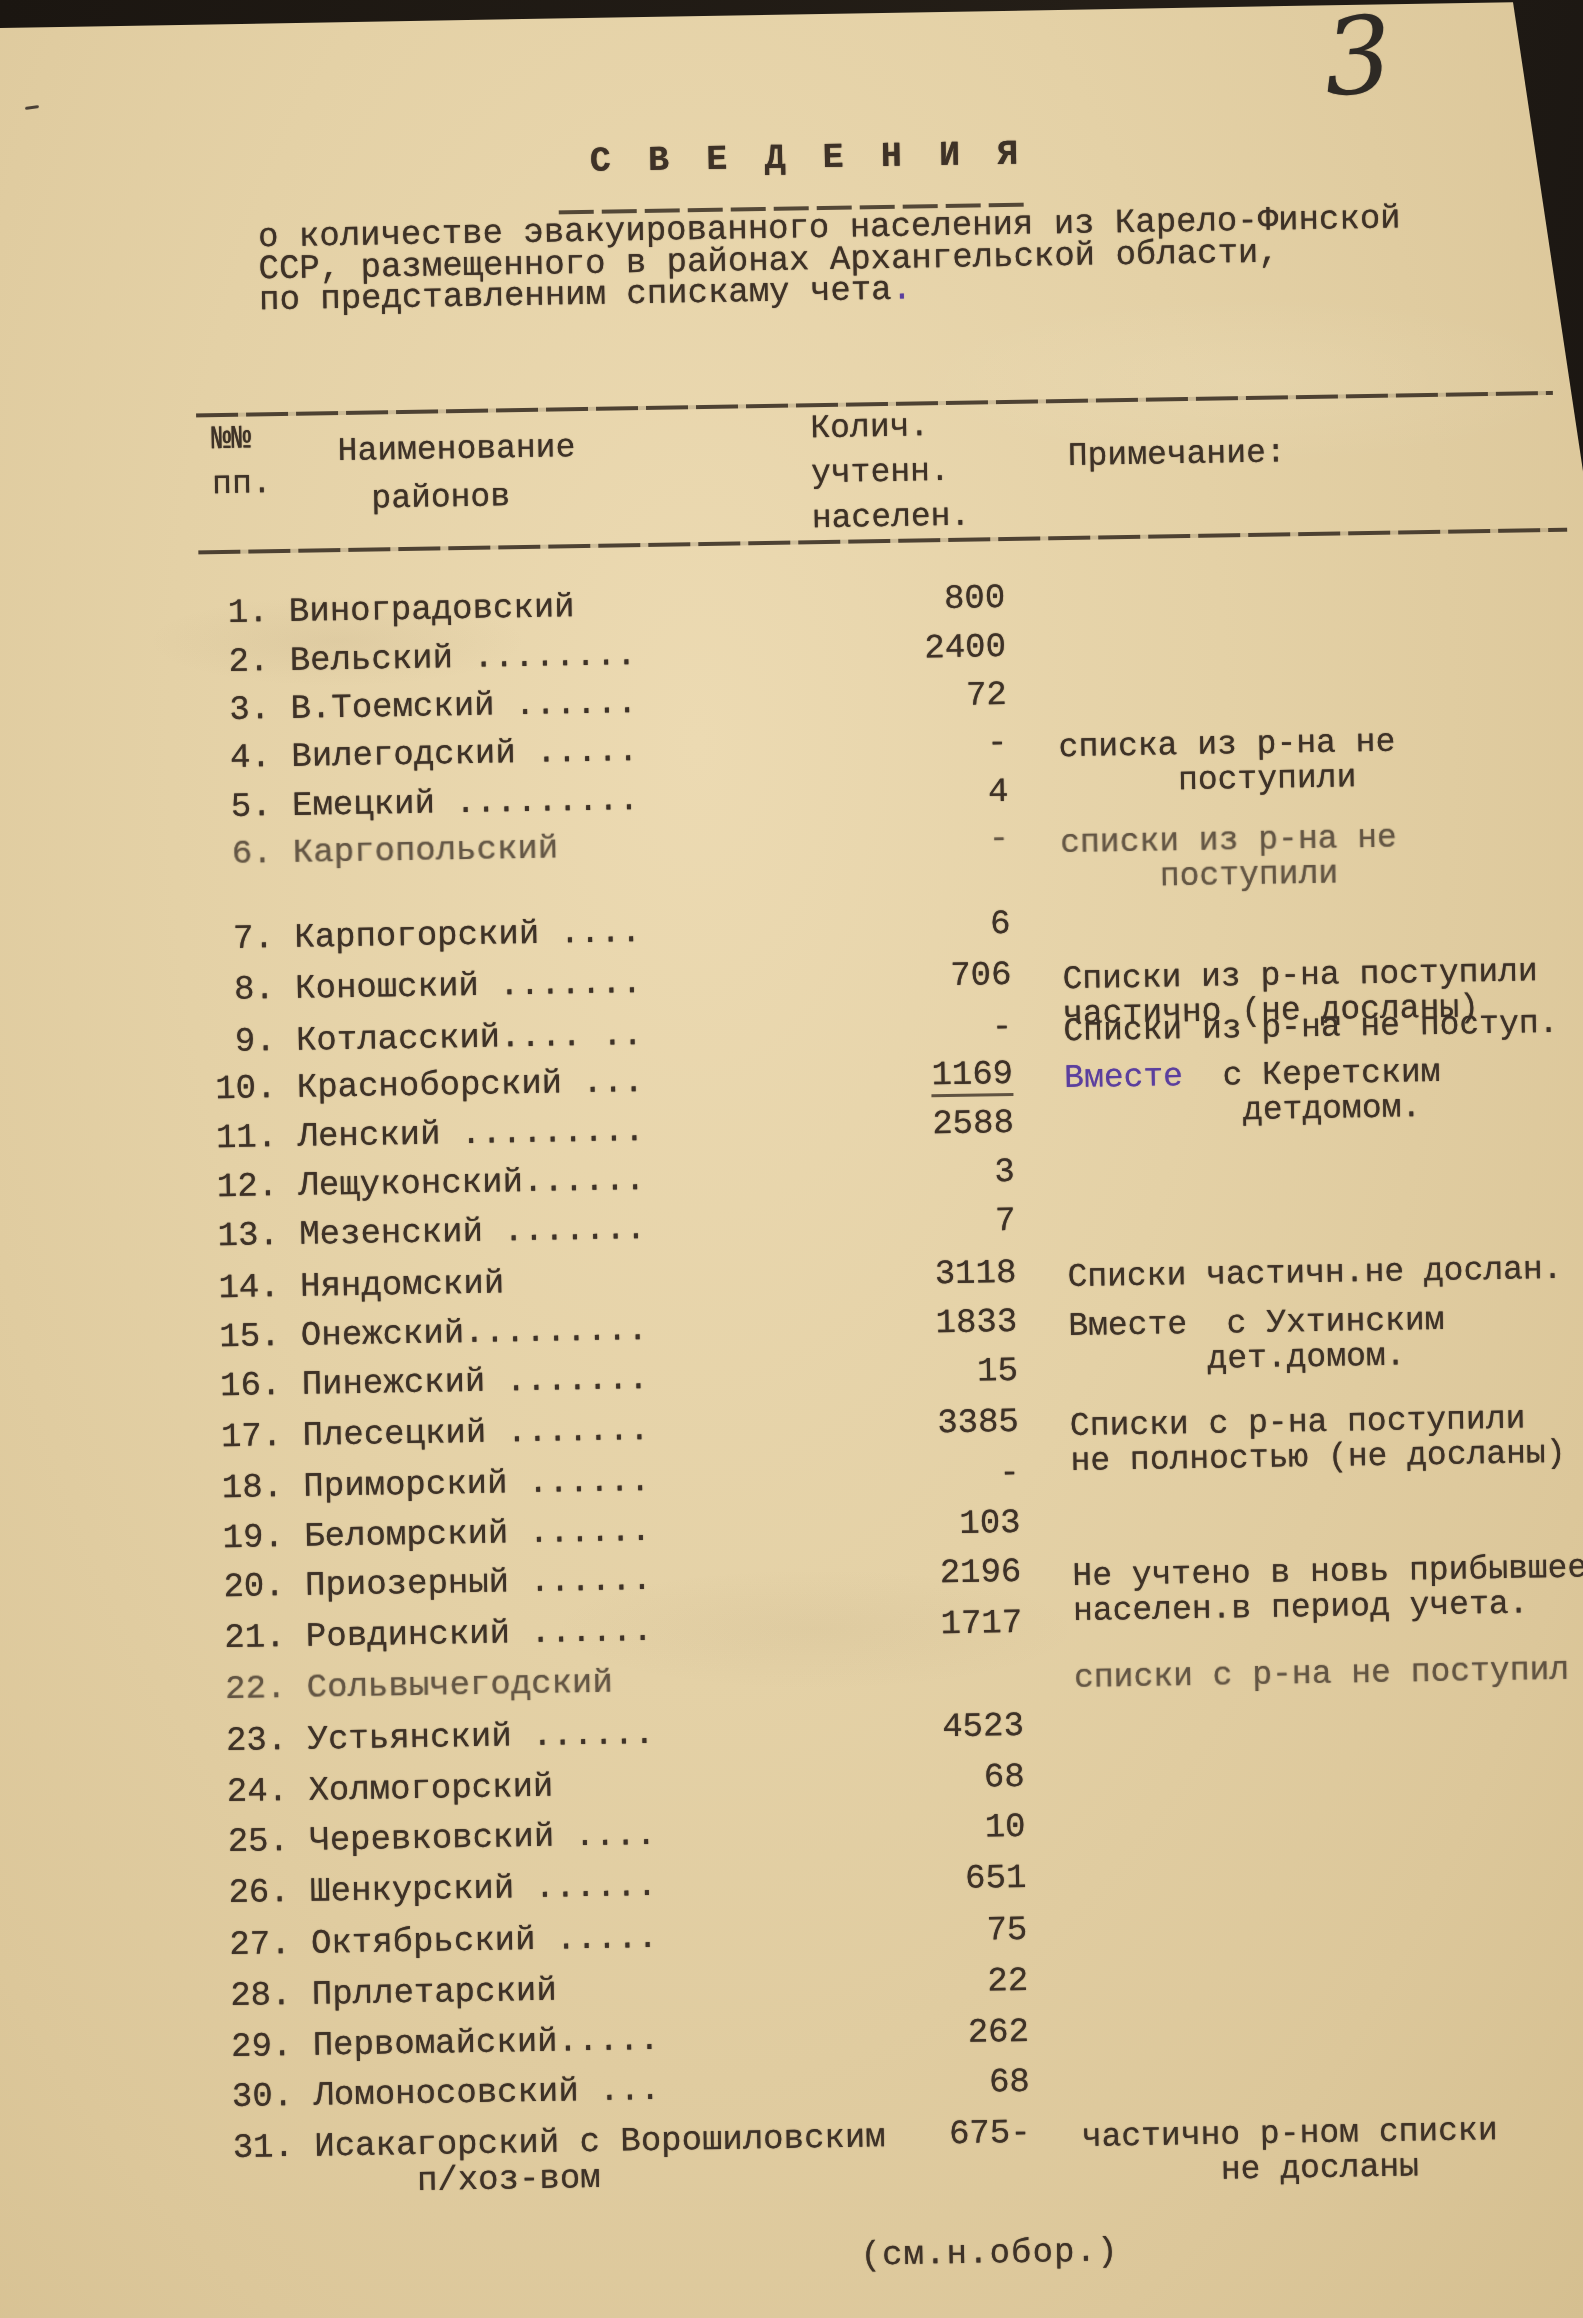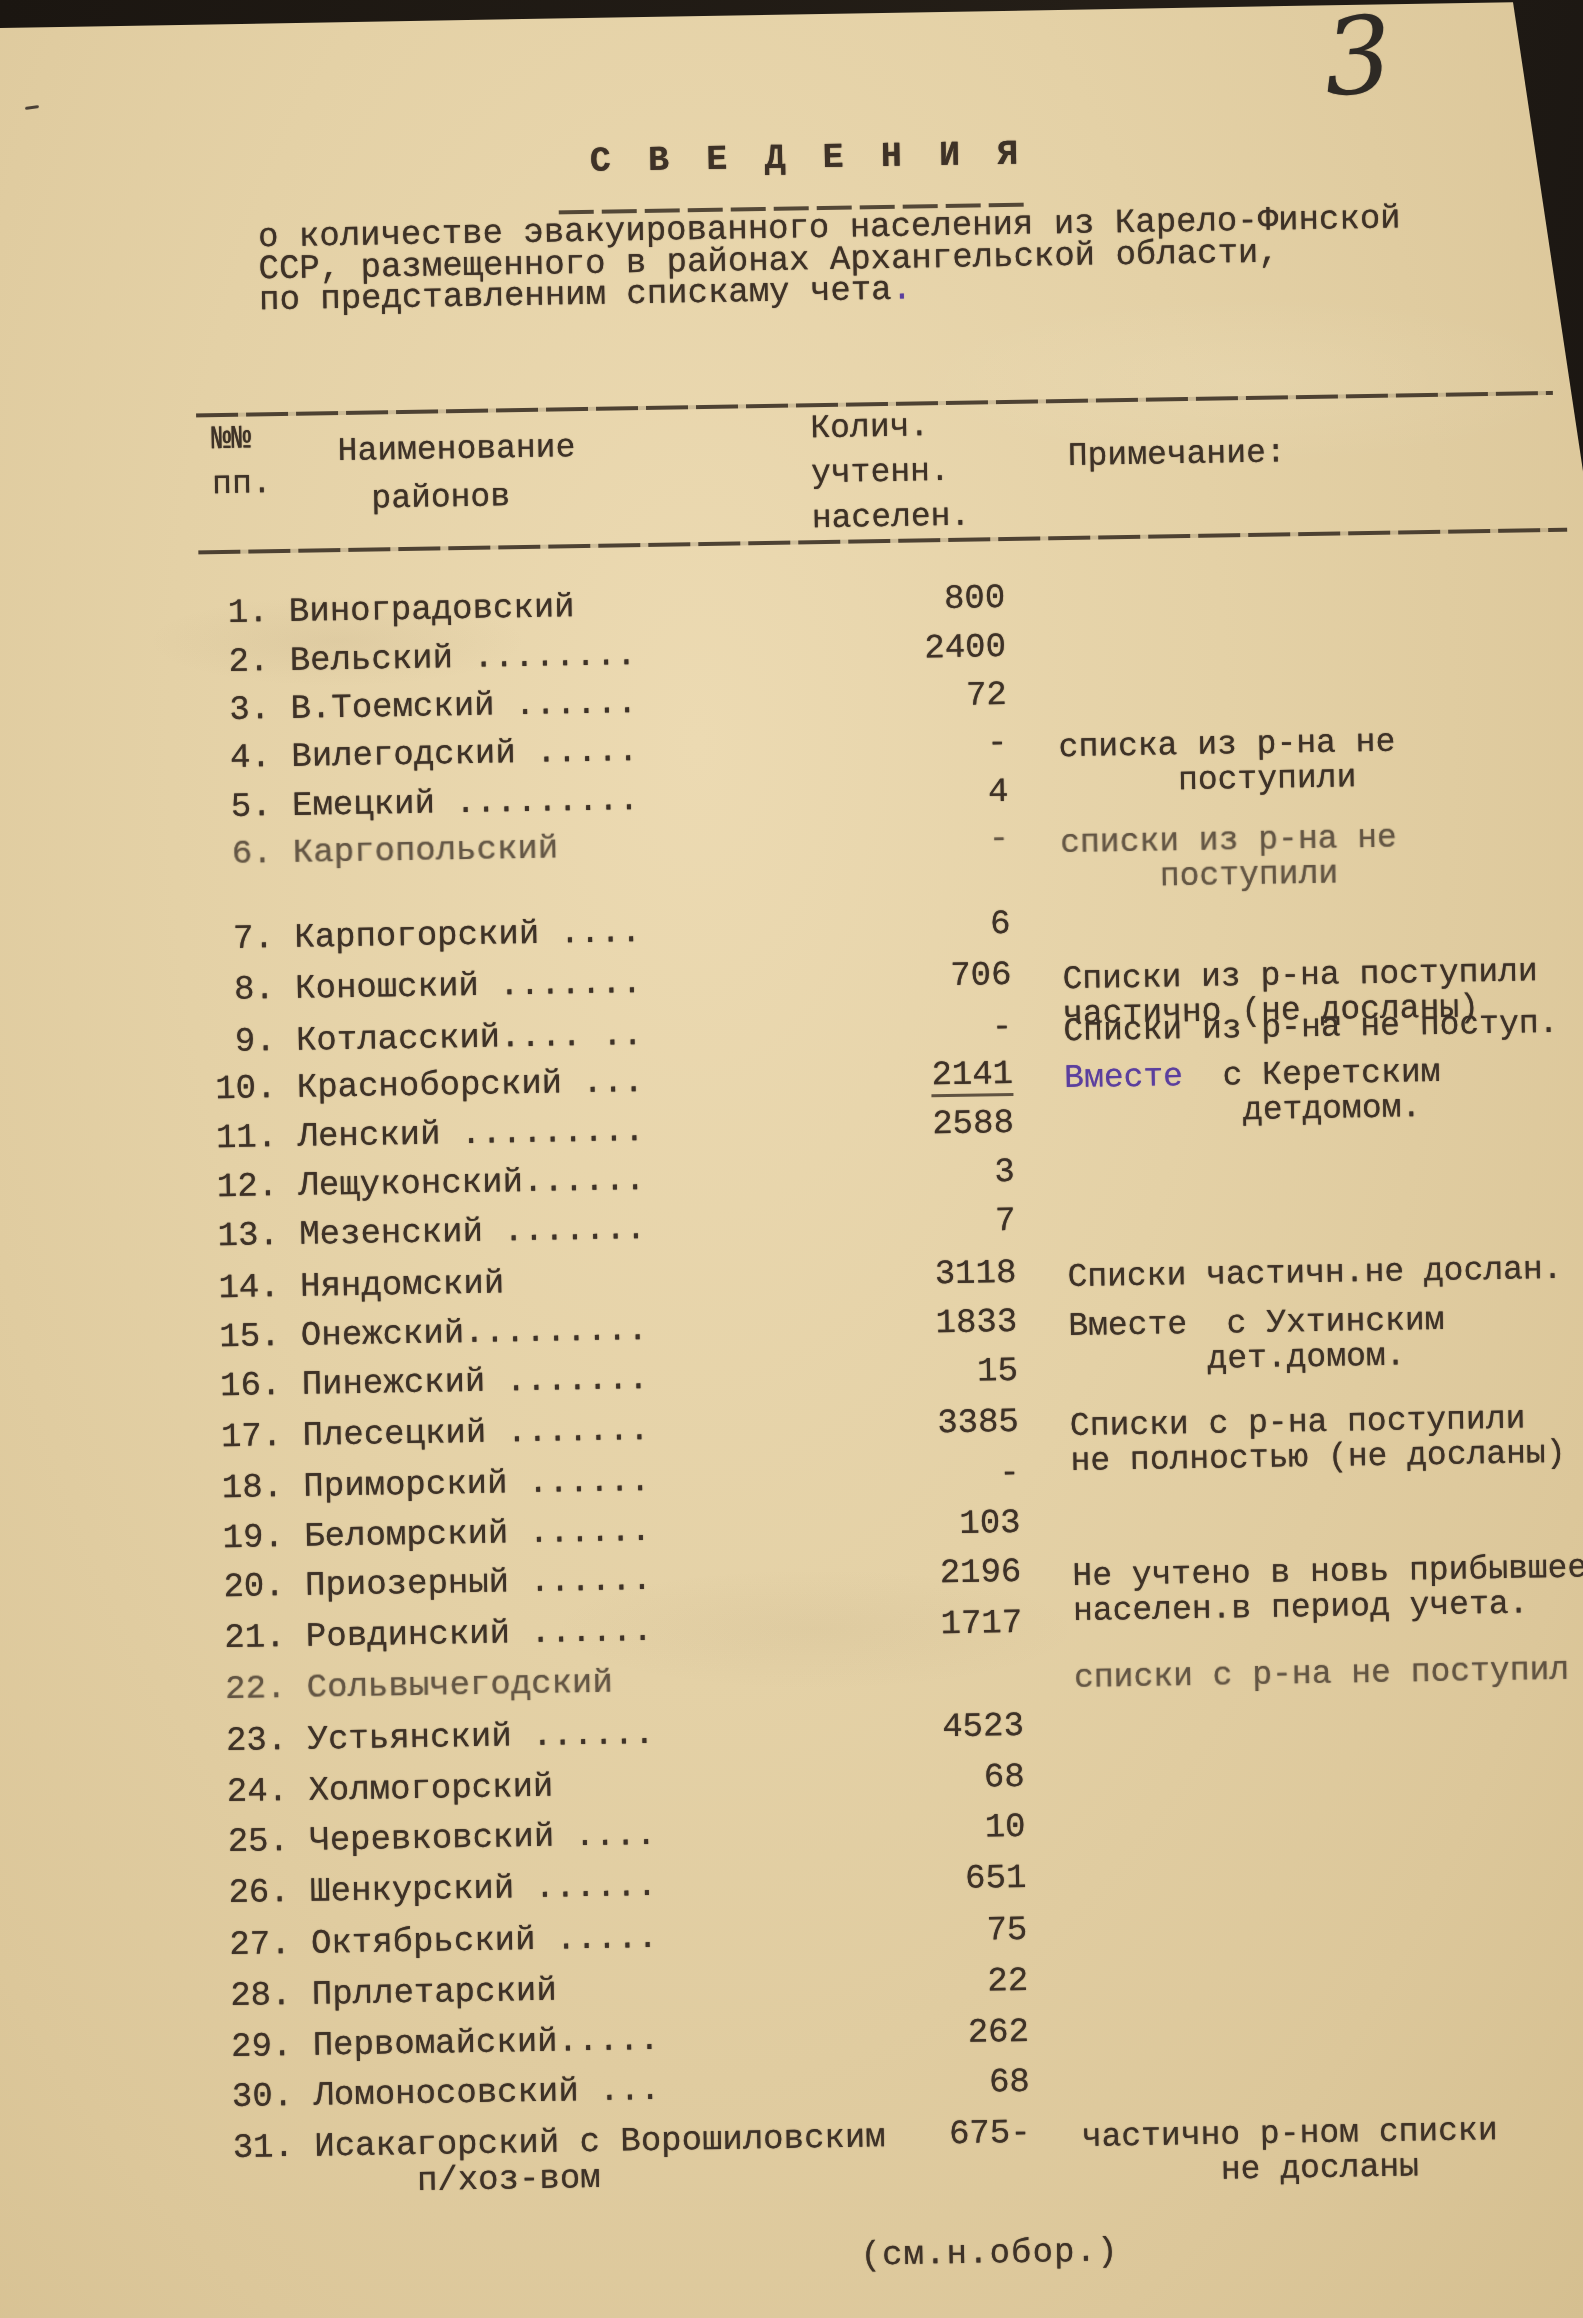--- a/index.html
+++ b/index.html
@@ -125,21 +125,21 @@
         </div>
         <div class="row tw" style="top: 1024px;">
           <div class="cell-name"> 9. Котласский.... ..</div>
           <div class="cell-value">-</div>
           <div class="cell-note">
             <div class="note-line">Списки из р-на не поступ.</div>
           </div>
         </div>
         <div class="row tw" style="top: 1071px;">
           <div class="cell-name">10. Красноборский ...</div>
-          <div class="cell-value"><span class="u">2141</span></div>
+          <div class="cell-value"><span class="u">1169</span></div>
           <div class="cell-note">
             <div class="note-line"><span class="violet">Вместе</span>  с Керетским</div>
             <div class="note-line">         детдомом.</div>
           </div>
         </div>
         <div class="row tw" style="top: 1120px;">
           <div class="cell-name">11. Ленский .........</div>
           <div class="cell-value">2588</div>
         </div>
         <div class="row tw" style="top: 1169px;">

